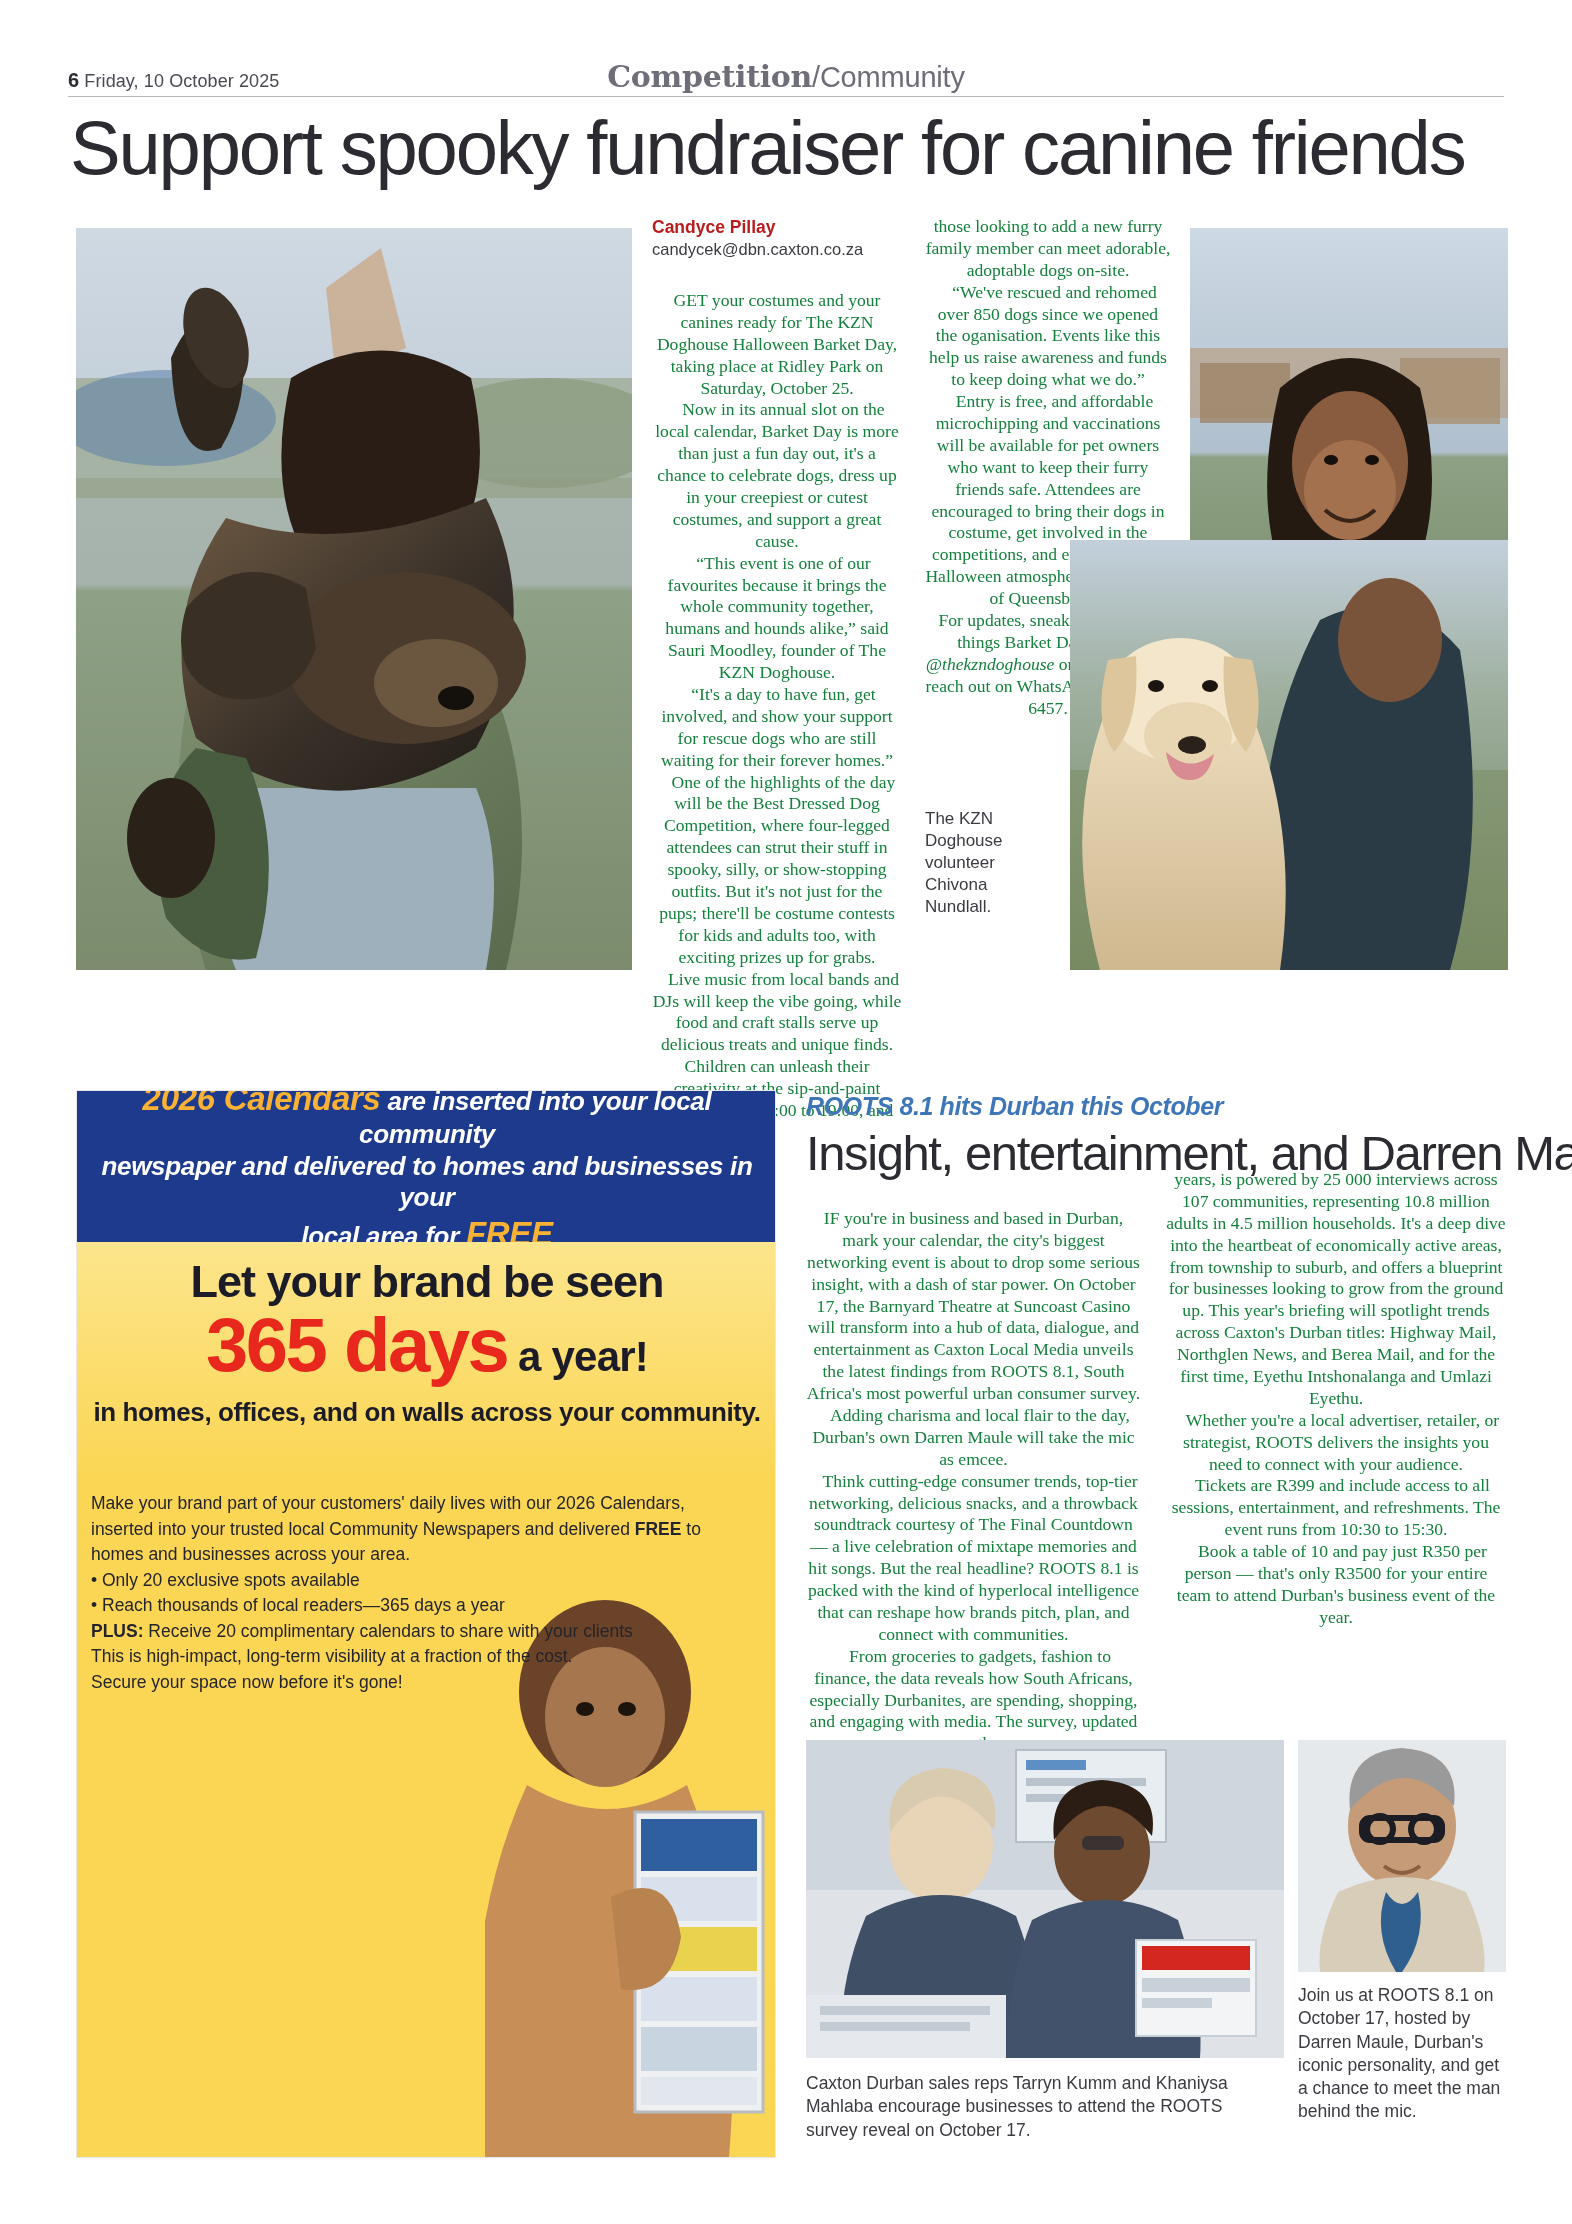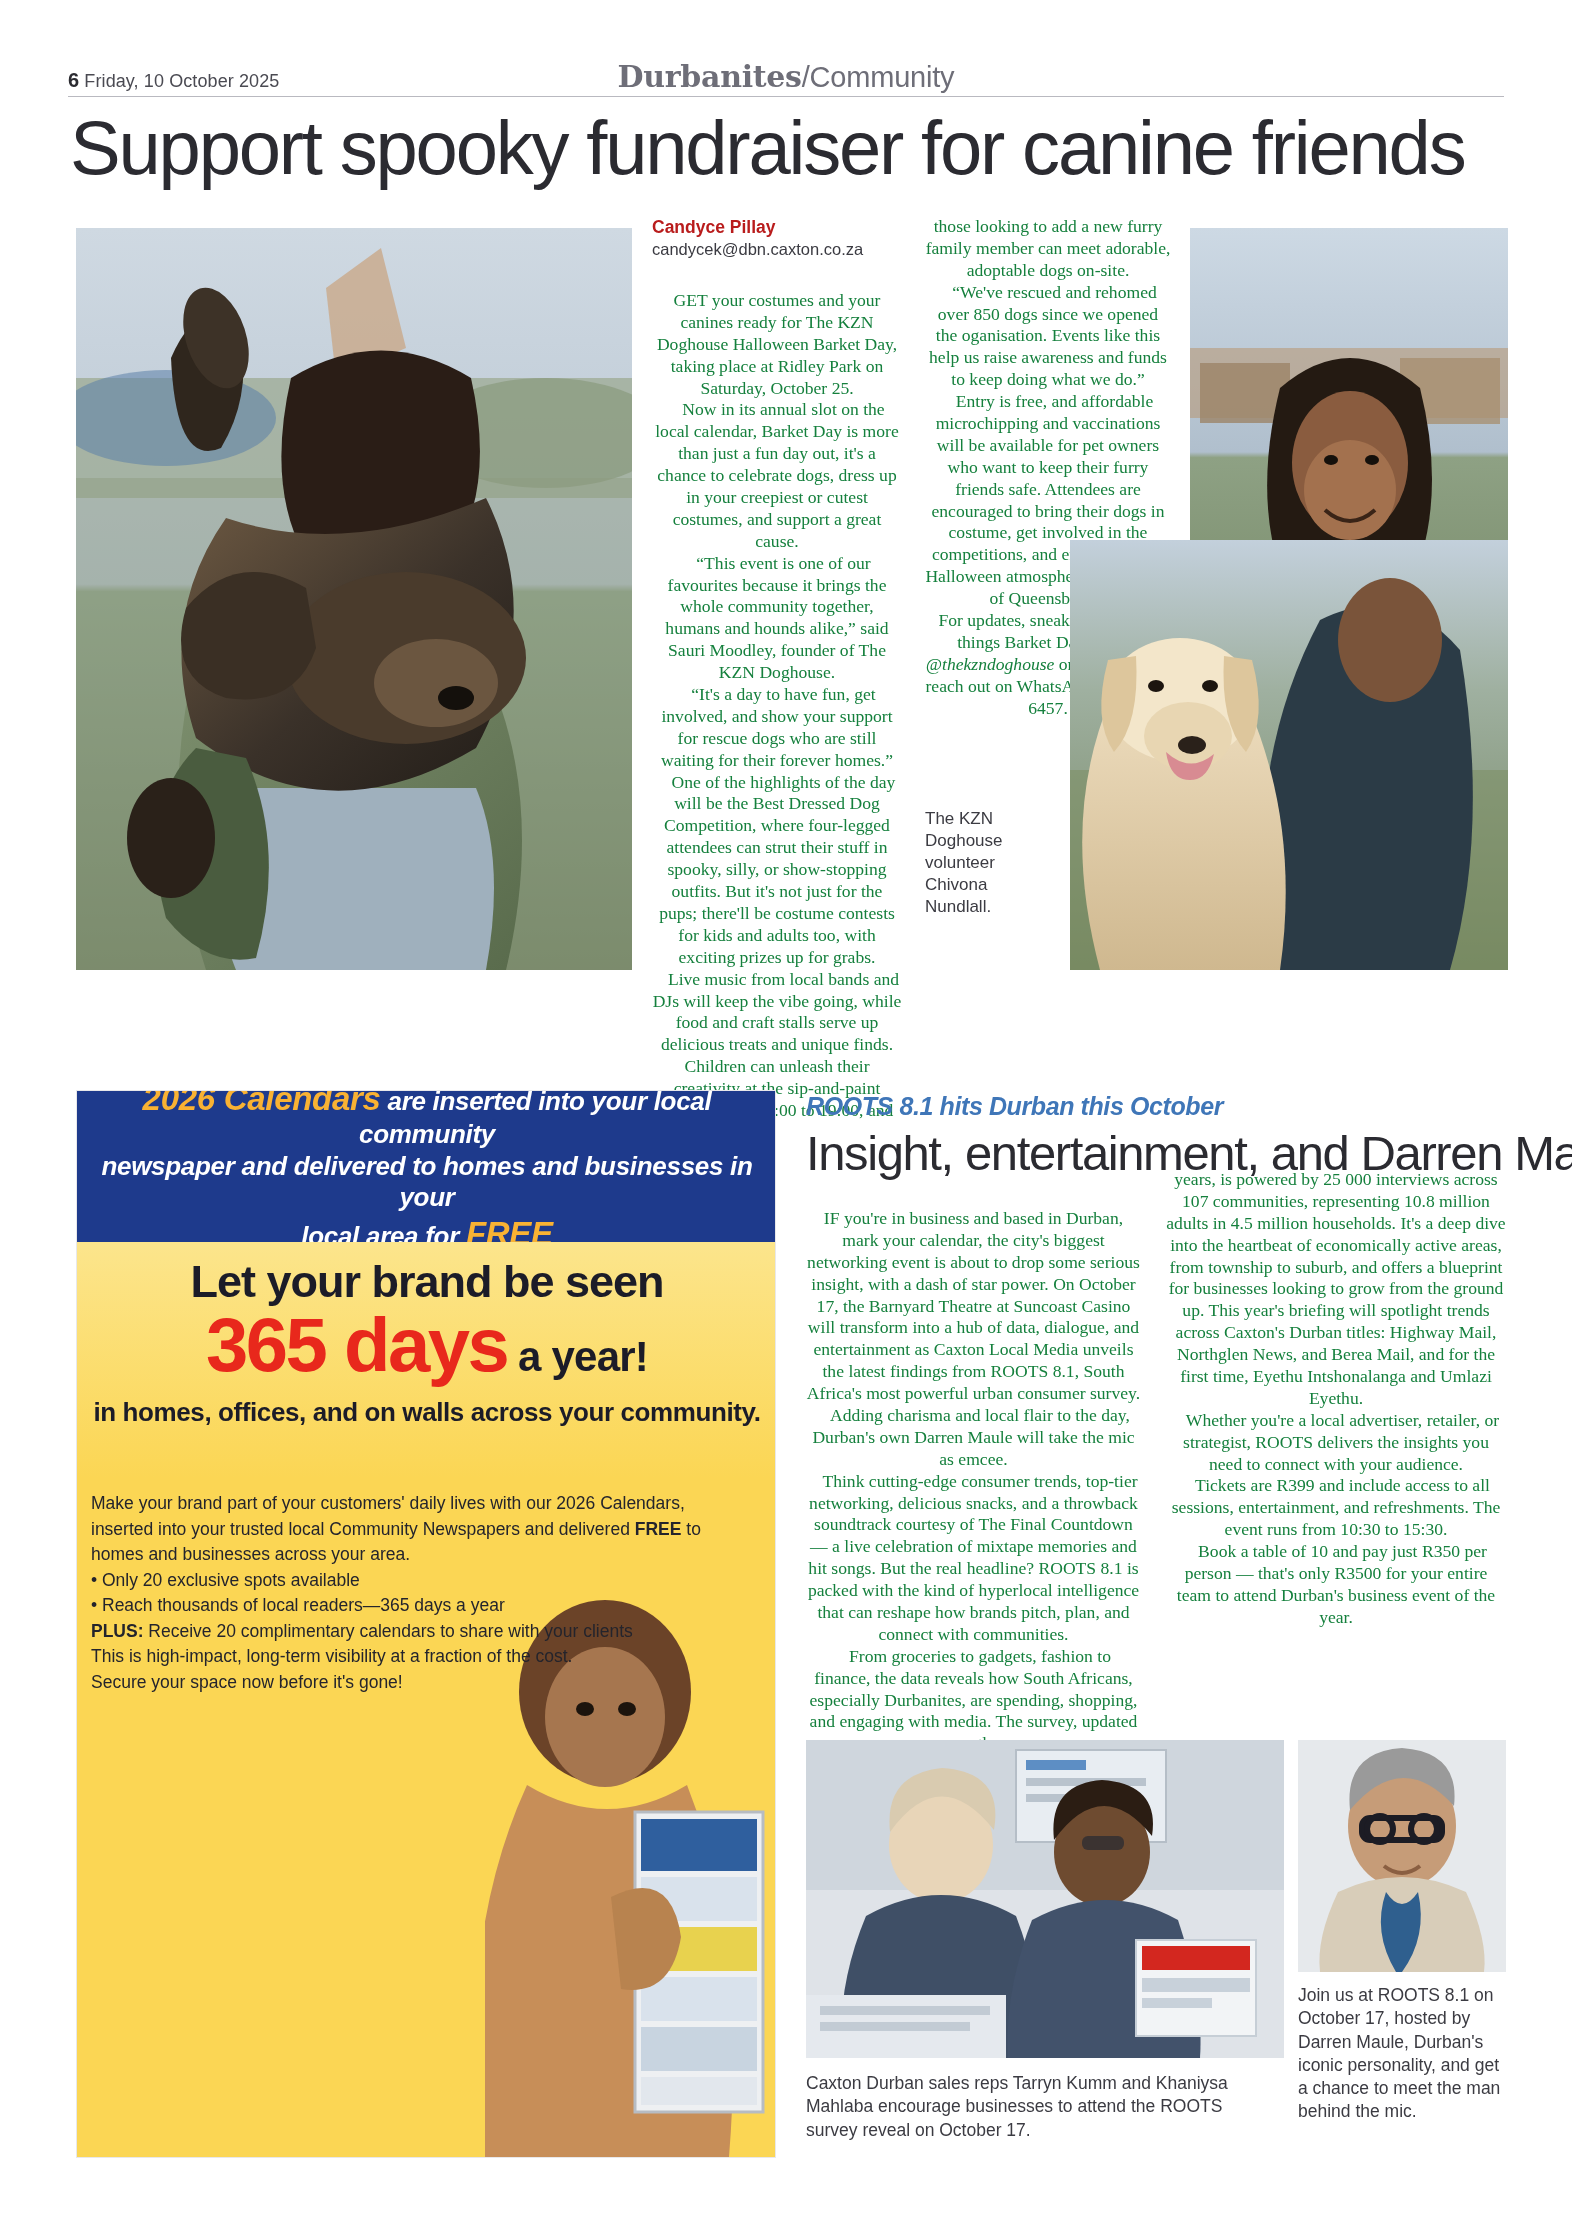--- a/index.html
+++ b/index.html
@@ -181,21 +181,21 @@
 <body>
 
 <div class="page">
 
   <div class="masthead">
     <div class="folio">
       <span class="pagenum">6</span>
       <span>Friday, 10 October 2025</span>
     </div>
     <div class="mast-title">
-      <span class="mast-main">Durbanites</span><span class="mast-sub">/</span><span class="mast-sub">Community</span>
+      <span class="mast-main">Competition</span><span class="mast-sub">/</span><span class="mast-sub">Community</span>
     </div>
   </div>
   <div class="mast-rule"></div>
 
   <div class="main-headline">Support spooky fundraiser for canine friends</div>
 
   <div class="lead-photo">
     <svg class="ph" viewBox="0 0 556 742" preserveAspectRatio="none">
       <defs>
         <linearGradient id="lpSky" x1="0" y1="0" x2="0" y2="1">

